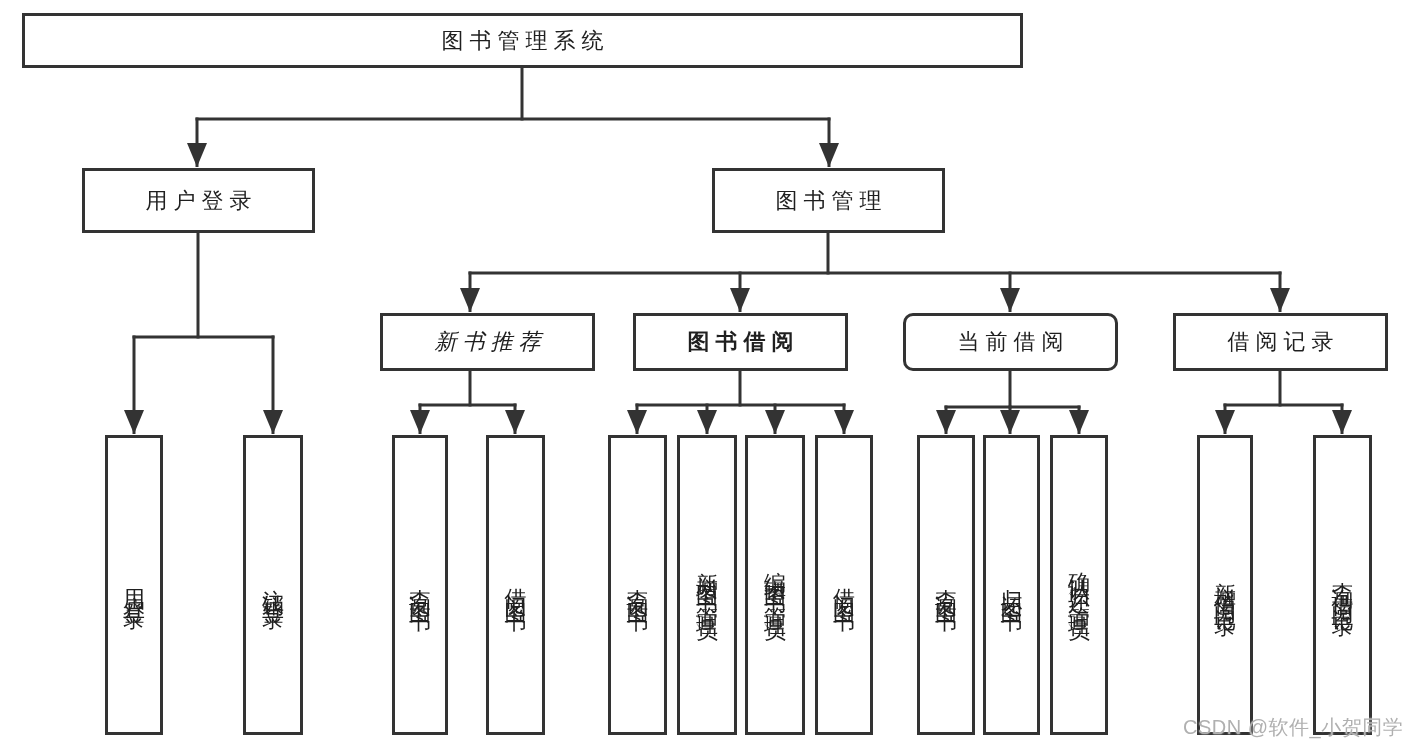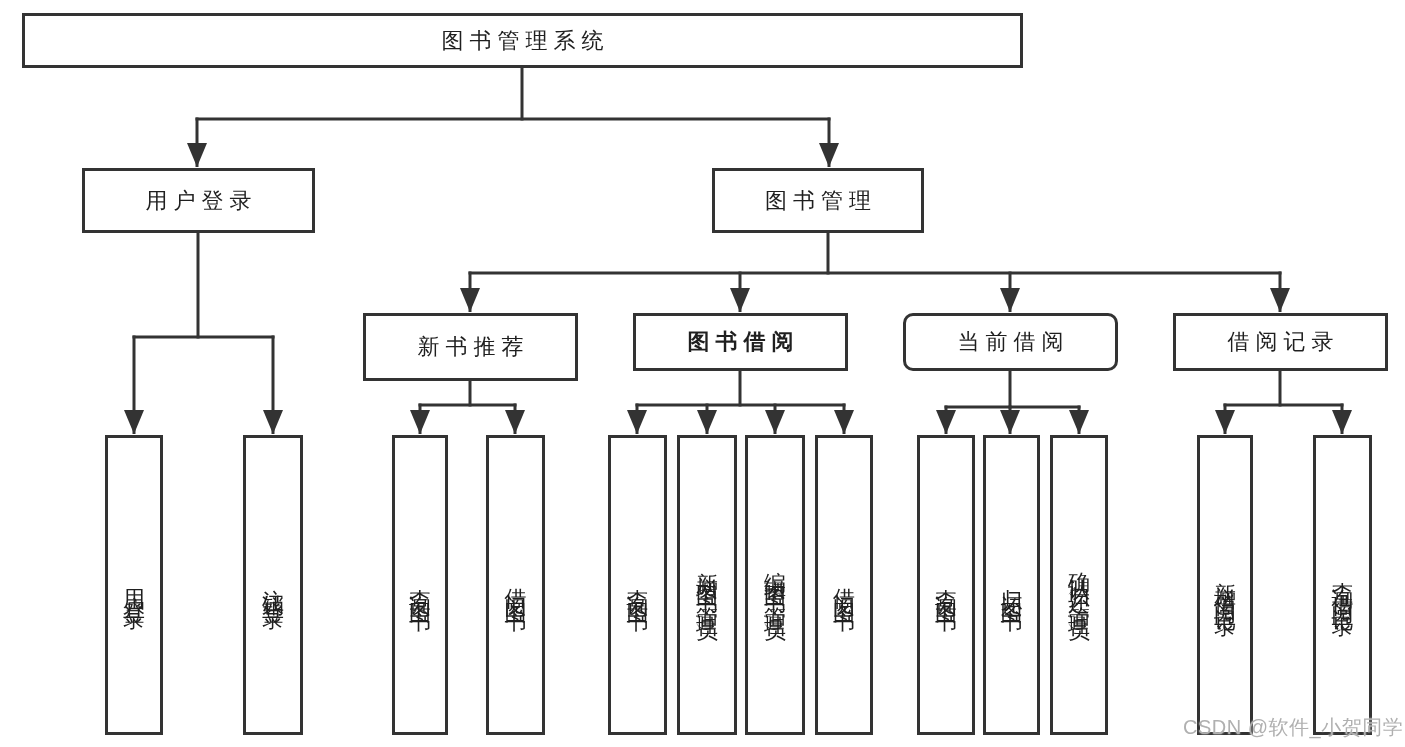--- a/index.html
+++ b/index.html
@@ -123,25 +123,25 @@
     </g>
   </svg>
 
   <div class="node h" style="left:22px; top:13px; width:1001px; height:55px;">
     <span>图书管理系统</span>
   </div>
 
   <div class="node h" style="left:82px; top:168px; width:233px; height:65px;">
     <span>用户登录</span>
   </div>
-  <div class="node h" style="left:712px; top:168px; width:212px; height:65px;">
+  <div class="node h" style="left:712px; top:168px; width:233px; height:65px;">
     <span>图书管理</span>
   </div>
 
-  <div class="node h" style="left:363px; top:313px; width:215px; height:68px;">
+  <div class="node h" style="left:380px; top:313px; width:215px; height:58px;font-style:italic;">
     <span>新书推荐</span>
   </div>
   <div class="node h" style="left:633px; top:313px; width:215px; height:58px;font-weight:bold;">
     <span>图书借阅</span>
   </div>
   <div class="node h" style="left:903px; top:313px; width:215px; height:58px;border-radius:10px;">
     <span>当前借阅</span>
   </div>
   <div class="node h" style="left:1173px; top:313px; width:215px; height:58px;align-items:center;">
     <span>借阅记录</span>

